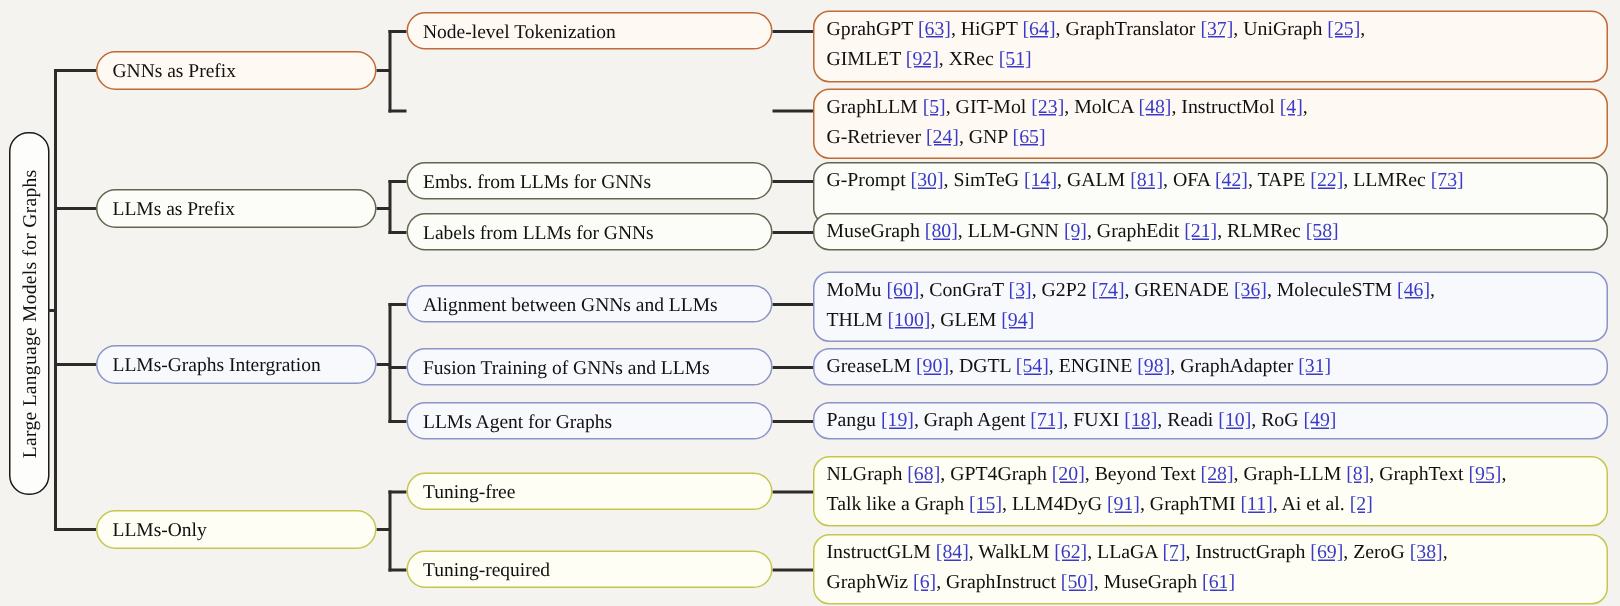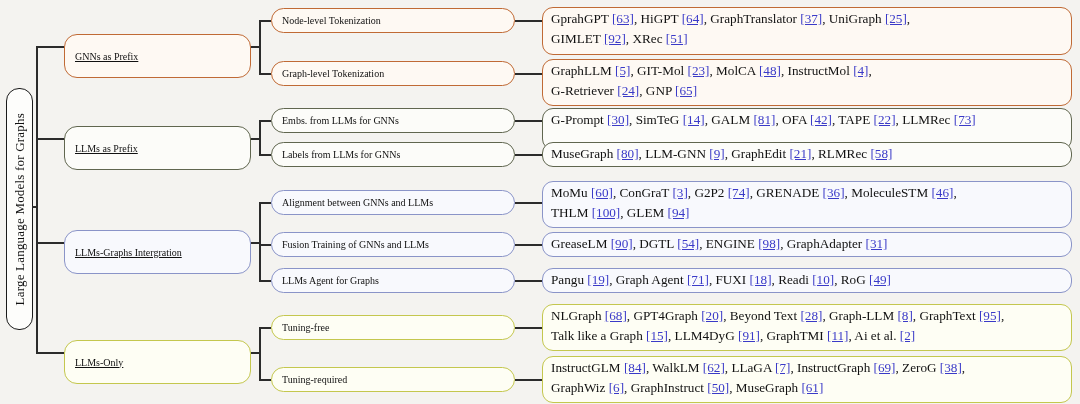--- a/index.html
+++ b/index.html
@@ -7,23 +7,23 @@
     position:relative;width:1080px;height:404px;background:#f4f3f0;
     font-family:"Liberation Serif",serif;color:#111;overflow:hidden;
   }
   
   .h{position:absolute;height:1.5px;background:#2b2b2b;}
   .v{position:absolute;width:1.5px;background:#2b2b2b;}
   
   .node{
     position:absolute;box-sizing:border-box;border:1.6px solid #555;
     border-radius:13px;background:#fff;display:flex;align-items:center;
-    padding:0 6px 0 10px;font-size:10px;white-space:nowrap;
+    padding:0 6px 0 10px;font-size:13px;white-space:nowrap;
   }
-  .l1{left:64px;width:187px;height:44px;text-decoration:underline;}
+  .l1{left:64px;width:187px;height:26px;}
   .l2{left:271px;width:244px;height:25px;}
   .leaf{
     position:absolute;box-sizing:border-box;left:542px;width:530px;
     border:1.6px solid #555;border-radius:11px;background:#fff;
     font-size:13.2px;line-height:20px;padding:1px 8px;
   }
   
   .s1{border-color:#c06a35;background:#fef9f3;}
   .s2{border-color:#60664f;background:#fcfcf9;}
   .s3{border-color:#8a94c8;background:#f8f9fd;}
@@ -85,21 +85,20 @@
   <div class="h" style="left:515px;top:280px;width:27px"></div>
   <div class="h" style="left:515px;top:327px;width:27px"></div>
   <div class="h" style="left:515px;top:379px;width:27px"></div>
 
   <div class="node l1 s1" style="top:34px">GNNs as Prefix</div>
   <div class="node l1 s2" style="top:126px">LLMs as Prefix</div>
   <div class="node l1 s3" style="top:230px">LLMs-Graphs Intergration</div>
   <div class="node l1 s4" style="top:340px">LLMs-Only</div>
 
   <div class="node l2 s1" style="top:8px">Node-level Tokenization</div>
-  <div class="node l2 s1" style="top:61px">Graph-level Tokenization</div>
   <div class="node l2 s2" style="top:108px">Embs. from LLMs for GNNs</div>
   <div class="node l2 s2" style="top:142px">Labels from LLMs for GNNs</div>
   <div class="node l2 s3" style="top:190px">Alignment between GNNs and LLMs</div>
   <div class="node l2 s3" style="top:232px">Fusion Training of GNNs and LLMs</div>
   <div class="node l2 s3" style="top:268px">LLMs Agent for Graphs</div>
   <div class="node l2 s4" style="top:315px">Tuning-free</div>
   <div class="node l2 s4" style="top:367px">Tuning-required</div>
 
   <div class="leaf s1" style="top:7px;height:48px"><span>GprahGPT </span><span class="cite">[63]</span>, <span>HiGPT </span><span class="cite">[64]</span>, <span>GraphTranslator </span><span class="cite">[37]</span>, <span>UniGraph </span><span class="cite">[25]</span>,<br><span>GIMLET </span><span class="cite">[92]</span>, <span>XRec </span><span class="cite">[51]</span></div>
   <div class="leaf s1" style="top:59px;height:47px"><span>GraphLLM </span><span class="cite">[5]</span>, <span>GIT-Mol </span><span class="cite">[23]</span>, <span>MolCA </span><span class="cite">[48]</span>, <span>InstructMol </span><span class="cite">[4]</span>,<br><span>G-Retriever </span><span class="cite">[24]</span>, <span>GNP </span><span class="cite">[65]</span></div>

